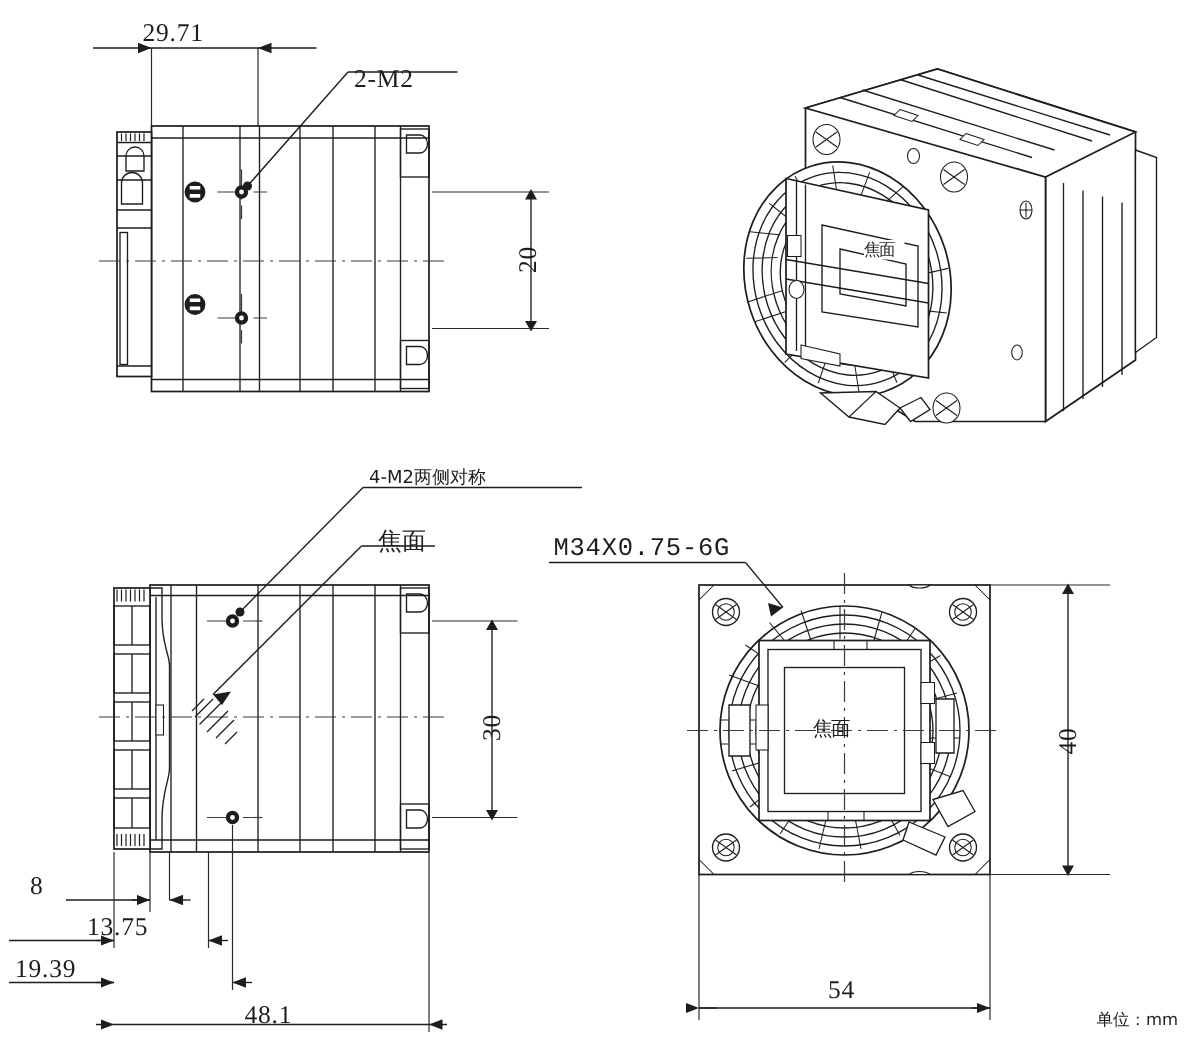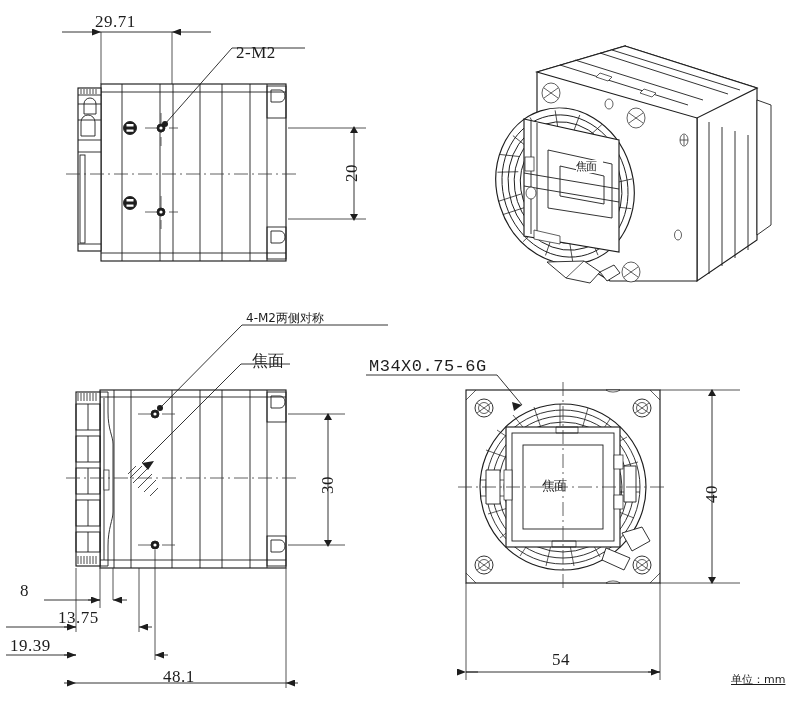--- a/index.html
+++ b/index.html
@@ -7,21 +7,21 @@
   body{
     width:800px;height:709px;position:relative;overflow:hidden;
     font-family:"Liberation Serif", serif;
     color:#1a1a1a;
   }
   #sheet{position:absolute;inset:0;width:800px;height:709px;}
   .txt{position:absolute;white-space:nowrap;font-family:"Liberation Serif",serif;color:#1d1d1d;}
   .dim{font-size:17px;letter-spacing:0.5px;}
   .cjk{font-family:"DejaVu Sans","Liberation Sans",sans-serif;font-size:15px;}
   .rot90{transform:rotate(-90deg);transform-origin:left top;}
-  .unit{font-family:"DejaVu Sans","Liberation Sans",sans-serif;font-size:11px;text-decoration:underline;}
+  .unit{font-family:"DejaVu Sans","Liberation Sans",sans-serif;font-size:11px;}
   svg{display:block;}
   .ln{stroke:#1d1d1d;fill:none;}
   .thin{stroke-width:0.9;}
   .med{stroke-width:1.15;}
   .hair{stroke-width:0.7;}
   .ctr{stroke:#3a3a3a;stroke-width:0.8;stroke-dasharray:14 4 2 4;fill:none;}
   .ext{stroke:#2a2a2a;stroke-width:0.8;fill:none;}
   .fillblk{fill:#1d1d1d;}
   .fillwht{fill:#ffffff;}
   .hatch{stroke:#1d1d1d;stroke-width:0.8;}

